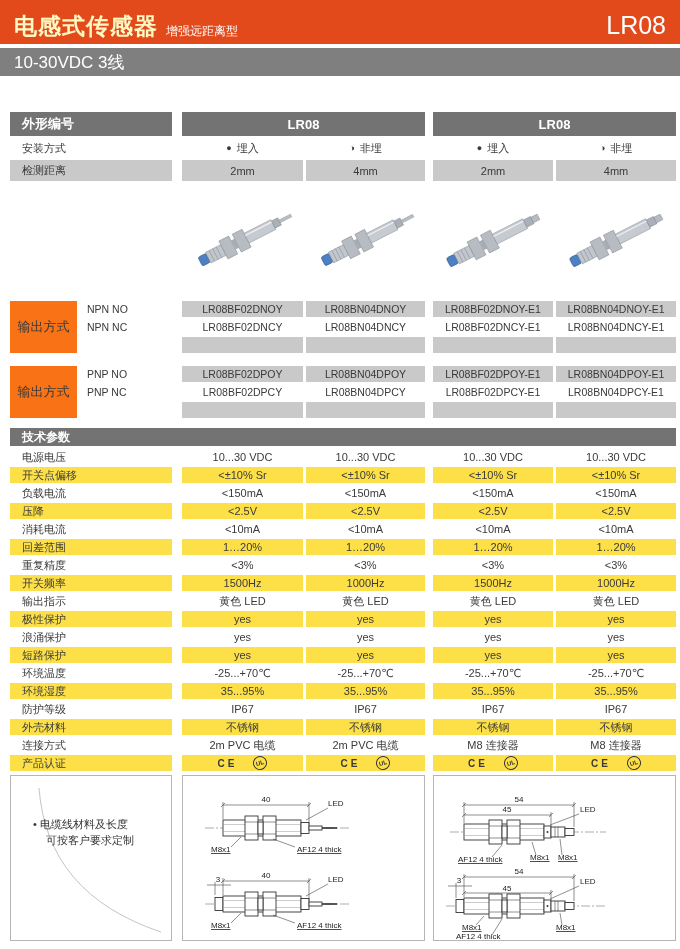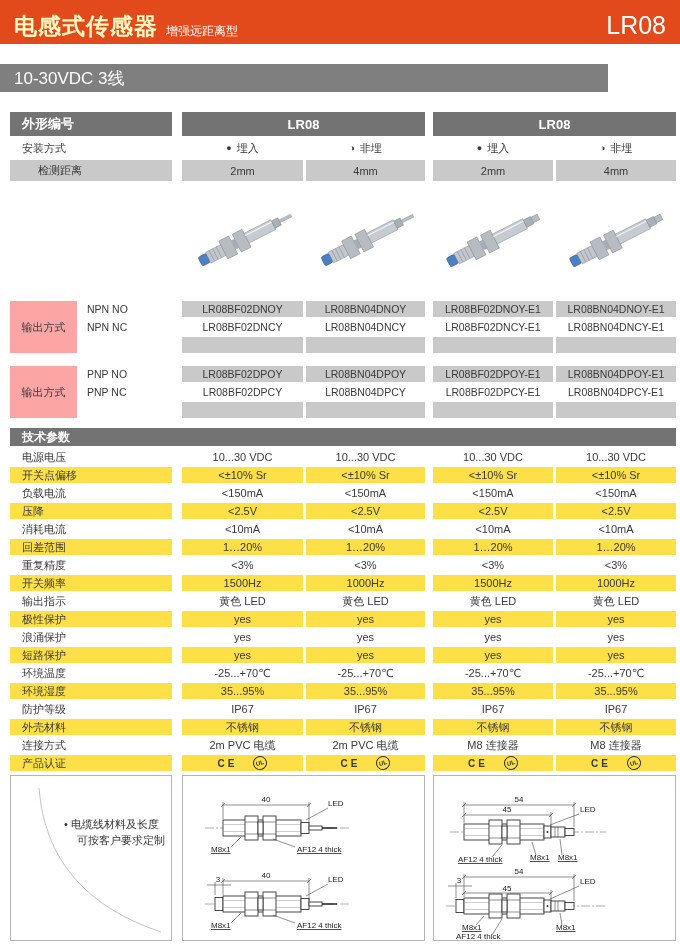--- a/index.html
+++ b/index.html
@@ -5,65 +5,65 @@
   html,body{margin:0;padding:0;}
   body{
     width:680px;height:949px;position:relative;background:#fff;
     font-family:"Liberation Sans","DejaVu Sans",sans-serif;color:#3a3a3a;overflow:hidden;
   }
   
   .hdr{position:absolute;left:0;top:0;width:680px;height:44px;background:#e24a1c;display:flex;align-items:flex-end;box-sizing:border-box;padding-bottom:6px;}
   .hdr-title{color:#fef9c3;font-weight:bold;font-size:23px;margin-left:14px;letter-spacing:1px;line-height:1;}
   .hdr-sub{color:#fff;font-size:12px;margin-left:8px;line-height:1.2;}
   .hdr-model{color:#fff;font-size:25px;margin-left:auto;margin-right:14px;line-height:1;font-weight:400;}
-  .vbar{position:absolute;left:0;top:48px;width:608px;height:28px;background:#7f7f7f;color:#fff;font-size:17px;display:flex;align-items:center;padding-left:14px;box-sizing:border-box;margin-top:16px;}
+  .vbar{position:absolute;left:0;top:48px;width:680px;height:28px;background:#7f7f7f;color:#fff;font-size:17px;display:flex;align-items:center;padding-left:14px;box-sizing:border-box;}
   
   .content{position:absolute;left:10px;top:112px;width:666px;}
   .grid5{display:grid;grid-template-columns:162px 10px 121px 3px 119px 8px 120px 3px 120px;}
   .L{grid-column:1}.A{grid-column:3}.B{grid-column:5}.C{grid-column:7}.D{grid-column:9}
   .G1{grid-column:3/6}.G2{grid-column:7/10}
   .hcell{background:#737373;color:#fff;font-weight:bold;font-size:13px;height:24px;display:flex;align-items:center;justify-content:center;}
   .hcell.left{justify-content:flex-start;padding-left:12px;box-sizing:border-box;}
   .r-shape{margin-bottom:2px;}
   .r-mount{height:21px;align-items:center;font-size:11px;}
   .r-mount .lab{padding-left:12px;}
   .r-mount .val{display:flex;align-items:center;justify-content:center;gap:5px;}
   .micon{font-size:9px;line-height:1;}
   .r-dist{height:23px;align-items:center;font-size:11px;}
   .r-dist .lab,.r-dist .val{background:#c9c9c9;height:21px;display:flex;align-items:center;}
-  .r-dist .lab{padding-left:28px;box-sizing:border-box;}
+  .r-dist .lab{padding-left:12px;box-sizing:border-box;}
   .r-dist .val{justify-content:center;}
   
   .imgband{height:116px;align-items:center;}
   .imgband .cell{display:flex;align-items:center;justify-content:center;}
   
   .ogrid{display:grid;grid-template-columns:67px 10px 85px 10px 121px 3px 119px 8px 120px 3px 120px;grid-template-rows:16px 16px 16px;row-gap:2px;font-size:10.5px;}
   .ogrid.first{margin-top:3px;}
   .ogrid.second{margin-top:13px;}
-  .oL{grid-column:1;grid-row:1/4;background:#fca5a5;display:flex;align-items:center;justify-content:center;font-size:11px;}
+  .oL{grid-column:1;grid-row:1/4;background:#f97316;display:flex;align-items:center;justify-content:center;font-size:13px;}
   .oT{grid-column:3}.oA{grid-column:5}.oB{grid-column:7}.oC{grid-column:9}.oD{grid-column:11}
   .row1{grid-row:1}.row2{grid-row:2}.row3{grid-row:3}
   .ocell{display:flex;align-items:center;justify-content:center;}
   .ocell.g{background:#c9c9c9;}
   .otype{display:flex;align-items:center;font-size:10.5px;}
   
   .tbar{margin-top:10px;height:18px;background:#737373;color:#fff;font-weight:bold;font-size:12px;display:flex;align-items:center;padding-left:12px;box-sizing:border-box;}
   .trows{margin-top:2px;}
   .trow{height:18px;align-items:center;font-size:11px;}
   .trow .lab{height:16px;display:flex;align-items:center;padding-left:12px;box-sizing:border-box;}
   .trow .val{height:16px;display:flex;align-items:center;justify-content:center;}
   .trow.alt .lab,.trow.alt .val{background:#fde047;text-align:right;}
   .ce{font-weight:bold;font-size:10px;letter-spacing:3px;}
   .ulmark{width:12px;height:12px;border:1px solid #333;border-radius:50%;display:inline-flex;align-items:center;justify-content:center;margin-left:16px;font-size:6px;font-weight:bold;transform:rotate(-14deg);color:#333;}
   
   .boxes{display:flex;margin-top:3px;}
   .nbox{width:160px;height:164px;border:1px solid #b5b5b5;position:relative;margin-right:10px;background:#fff;}
   .dbox{width:241px;height:164px;border:1px solid #b5b5b5;position:relative;background:#fff;}
   .dbox.mid{margin-right:8px;}
-  .note{position:absolute;left:22px;top:40px;font-size:11px;line-height:16px;color:#333;margin-left:31px;}
+  .note{position:absolute;left:22px;top:40px;font-size:11px;line-height:16px;color:#333;}
   .note .ln2{padding-left:13px;}
   .arc{position:absolute;left:0;top:0;width:160px;height:164px;}
   .draw{position:absolute;left:0;top:0;width:241px;height:164px;}
   .draw .o{fill:#fff;stroke:#333;stroke-width:0.9;}
   .draw .i{stroke:#999;stroke-width:0.5;}
   .draw .f{stroke:#333;stroke-width:0.55;}
   .draw .cl{stroke:#777;stroke-width:0.6;stroke-dasharray:9 2 2 2;}
   .draw .d{stroke:#444;stroke-width:0.6;fill:none;}
   .draw text{font-size:8px;fill:#222;font-family:"Liberation Sans","DejaVu Sans",sans-serif;}
   .draw text.u{text-decoration:underline;}

